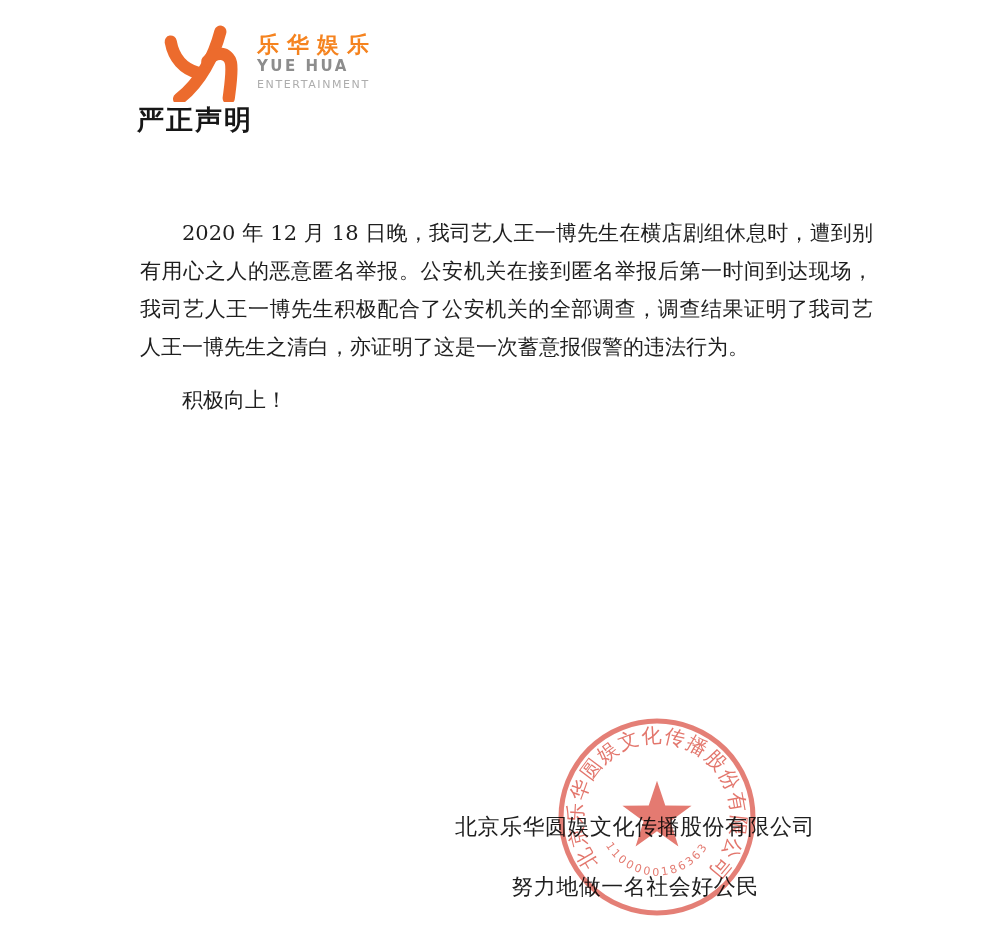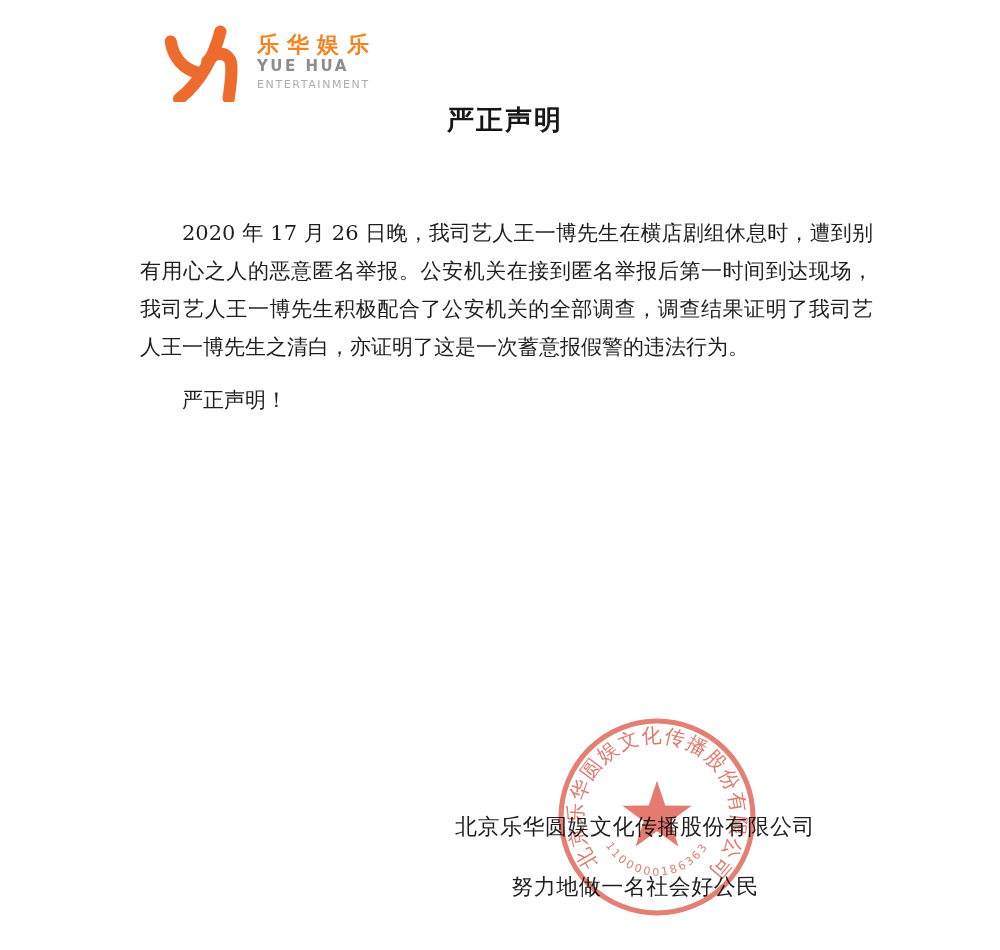--- a/index.html
+++ b/index.html
@@ -28,21 +28,21 @@
     margin-top:3px;font-size:15px;font-weight:bold;
     color:#8D8D8D;letter-spacing:2.5px;line-height:1;
   }
   .logo-sub{
     margin-top:5px;font-size:11px;
     color:#ADADAD;letter-spacing:1.6px;line-height:1;
   }
   
   .doc-title{
     position:absolute;left:137px;top:103px;width:736px;
-    margin:0;text-align:center;
+    margin:0;text-align:left;
     font-size:27px;font-weight:bold;color:#161616;
     letter-spacing:2px;line-height:34px;
   }
   
   .doc-body{
     position:absolute;left:140px;top:214px;width:733px;
     color:#1E1E1E;
   }
   .doc-body p{
     margin:0 0 15px 0;
@@ -78,22 +78,22 @@
     <div class="logo-text">
       <div class="logo-cn">乐华娱乐</div>
       <div class="logo-en">YUE HUA</div>
       <div class="logo-sub">ENTERTAINMENT</div>
     </div>
   </div>
 
   <h1 class="doc-title">严正声明</h1>
 
   <div class="doc-body">
-    <p>2020 年 17 月 26 日晚，我司艺人王一博先生在横店剧组休息时，遭到别有用心之人的恶意匿名举报。公安机关在接到匿名举报后第一时间到达现场，我司艺人王一博先生积极配合了公安机关的全部调查，调查结果证明了我司艺人王一博先生之清白，亦证明了这是一次蓄意报假警的违法行为。</p>
-    <p>严正声明！</p>
+    <p>2020 年 12 月 18 日晚，我司艺人王一博先生在横店剧组休息时，遭到别有用心之人的恶意匿名举报。公安机关在接到匿名举报后第一时间到达现场，我司艺人王一博先生积极配合了公安机关的全部调查，调查结果证明了我司艺人王一博先生之清白，亦证明了这是一次蓄意报假警的违法行为。</p>
+    <p>积极向上！</p>
   </div>
 
   <div class="sig-block sig-company">北京乐华圆娱文化传播股份有限公司</div>
   <div class="sig-block sig-date">努力地做一名社会好公民</div>
 
   <svg class="seal" viewBox="0 0 200 200">
     <g fill="#D9473A" stroke="#D9473A">
       <circle cx="100" cy="100" r="95" fill="none" stroke-width="5" opacity="0.82"></circle>
       <polygon opacity="0.85" stroke="none" points="100,64 108.2,88.7 134.2,88.9 113.3,104.3 121.2,129.1 100,114 78.8,129.1 86.7,104.3 65.8,88.9 91.8,88.7"></polygon>
       <defs>

